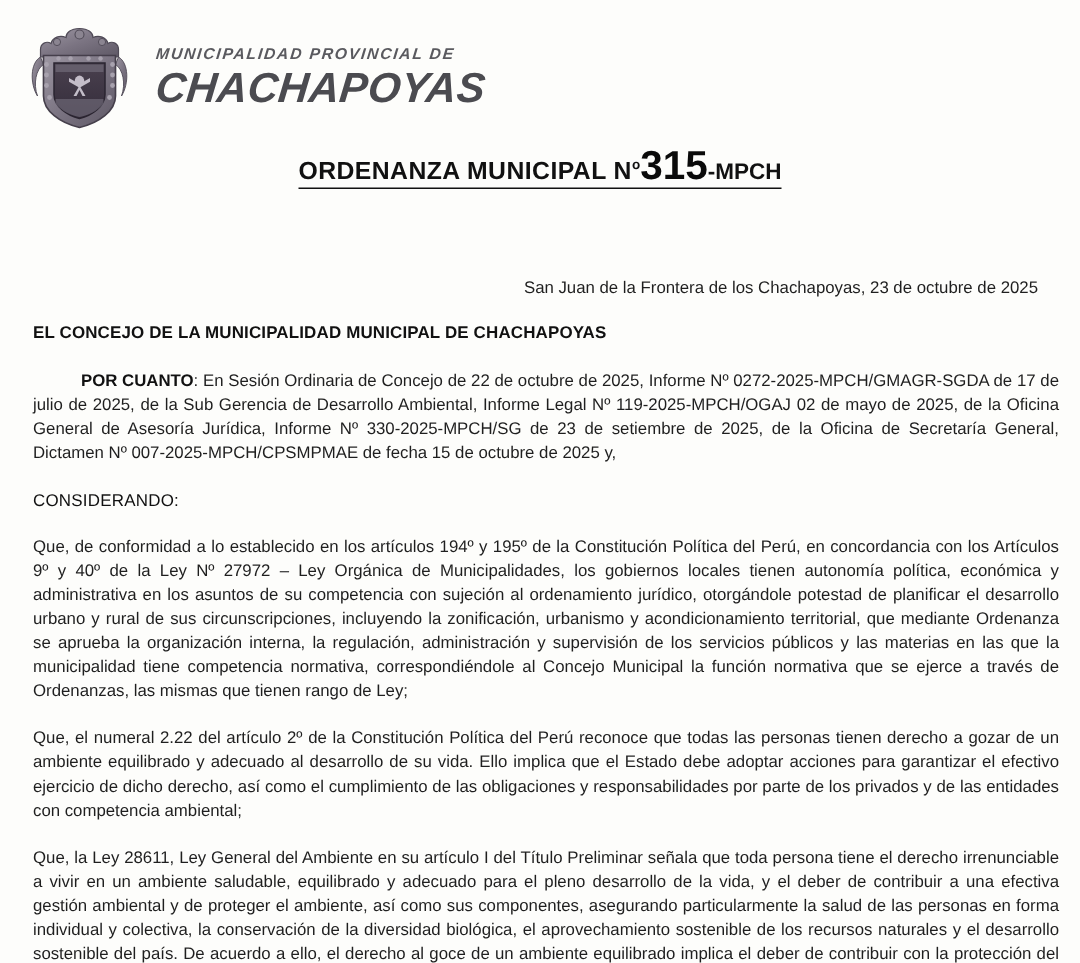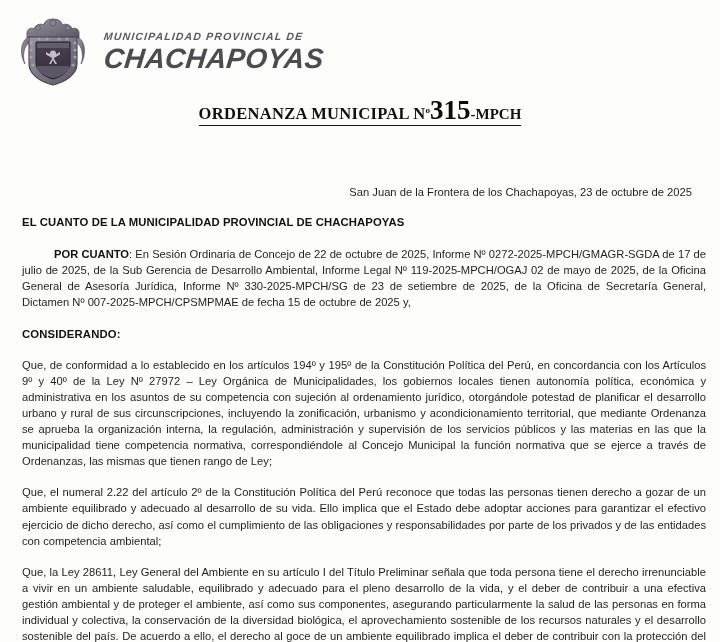--- a/index.html
+++ b/index.html
@@ -66,21 +66,20 @@
     transform: skewX(-6deg);
   }
 
   
   .doc-title-row {
     position: absolute;
     top: 96px;
     left: 0;
     width: 720px;
     text-align: center;
-    font-family: Liberation Serif, serif;
   }
   .doc-title {
     display: inline-block;
     border-bottom: 1.6px solid #111;
     padding-bottom: 1px;
     white-space: nowrap;
     line-height: 1.05;
   }
   .t-main {
     font-size: 16.5px;
@@ -138,21 +137,21 @@
     text-align: justify;
     text-justify: inter-word;
     color: #1f1f1f;
   }
   .lead {
     font-weight: bold;
     color: #111;
     padding-left: 32px;
   }
   .considerando {
-    font-weight: bold;
+    font-weight: normal;
     font-size: 11.3px;
     color: #111;
     margin: 0 0 15px 0;
     letter-spacing: 0.15px;
   }
   sup { font-size: 0.68em; vertical-align: super; line-height: 0; }
 </style>
 </head>
 <body>
 
@@ -218,21 +217,21 @@
   <div class="doc-title-row">
     <span class="doc-title">
       <span class="t-main">ORDENANZA MUNICIPAL N</span><span class="t-sup"><sup>o</sup></span><span class="t-num">315</span><span class="t-suffix">-MPCH</span>
     </span>
   </div>
 
   <div class="body-area">
 
     <div class="place-date">San Juan de la Frontera de los Chachapoyas, 23 de octubre de 2025</div>
 
-    <div class="council-line">EL CUANTO DE LA MUNICIPALIDAD PROVINCIAL DE CHACHAPOYAS</div>
+    <div class="council-line">EL CONCEJO DE LA MUNICIPALIDAD MUNICIPAL DE CHACHAPOYAS</div>
 
     <p class="para"><span class="lead">POR CUANTO</span><span>: En Sesión Ordinaria de Concejo de 22 de octubre de 2025, Informe Nº 0272-2025-MPCH/GMAGR-SGDA de 17 de julio de 2025, de la Sub Gerencia de Desarrollo Ambiental, Informe Legal Nº 119-2025-MPCH/OGAJ 02 de mayo de 2025, de la Oficina General de Asesoría Jurídica, Informe Nº 330-2025-MPCH/SG de 23  de setiembre de 2025, de la Oficina de Secretaría General, Dictamen Nº 007-2025-MPCH/CPSMPMAE de fecha 15 de octubre de 2025 y,</span></p>
 
     <div class="considerando">CONSIDERANDO:</div>
 
     <p class="para">Que, de conformidad a lo establecido en los artículos 194º y 195º de la Constitución Política del Perú, en concordancia con los Artículos 9º y 40º de la Ley Nº 27972 – Ley Orgánica de Municipalidades, los gobiernos locales tienen autonomía política, económica y administrativa en los asuntos de su competencia con sujeción al ordenamiento jurídico, otorgándole potestad de planificar el desarrollo urbano y rural de sus circunscripciones, incluyendo la zonificación, urbanismo y acondicionamiento territorial, que mediante Ordenanza se aprueba la organización interna, la regulación, administración y supervisión de los servicios públicos y las materias en las que la municipalidad tiene competencia normativa, correspondiéndole al Concejo Municipal la función normativa que se ejerce a través de Ordenanzas, las mismas que tienen rango de Ley;</p>
     <p class="para">Que, el numeral 2.22 del artículo 2º de la Constitución Política del Perú reconoce que todas las personas tienen derecho a gozar de un ambiente equilibrado y adecuado al desarrollo de su vida. Ello implica que el Estado debe adoptar acciones para garantizar el efectivo ejercicio de dicho derecho, así como el cumplimiento de las obligaciones y responsabilidades por parte de los privados y de las entidades con competencia ambiental;</p>
     <p class="para">Que, la Ley 28611, Ley General del Ambiente en su artículo I del Título Preliminar señala que toda persona tiene el derecho irrenunciable a vivir en un ambiente saludable, equilibrado y adecuado para el pleno desarrollo de la vida, y el deber de contribuir a una efectiva gestión ambiental y de proteger el ambiente, así como sus componentes, asegurando particularmente la salud de las personas en forma individual y colectiva, la conservación de la diversidad biológica, el aprovechamiento sostenible de los recursos naturales y el desarrollo sostenible del país. De acuerdo a ello, el derecho al goce de un ambiente equilibrado implica el deber de contribuir con la protección del ambiente y sus componentes;</p>
 
   </div>

